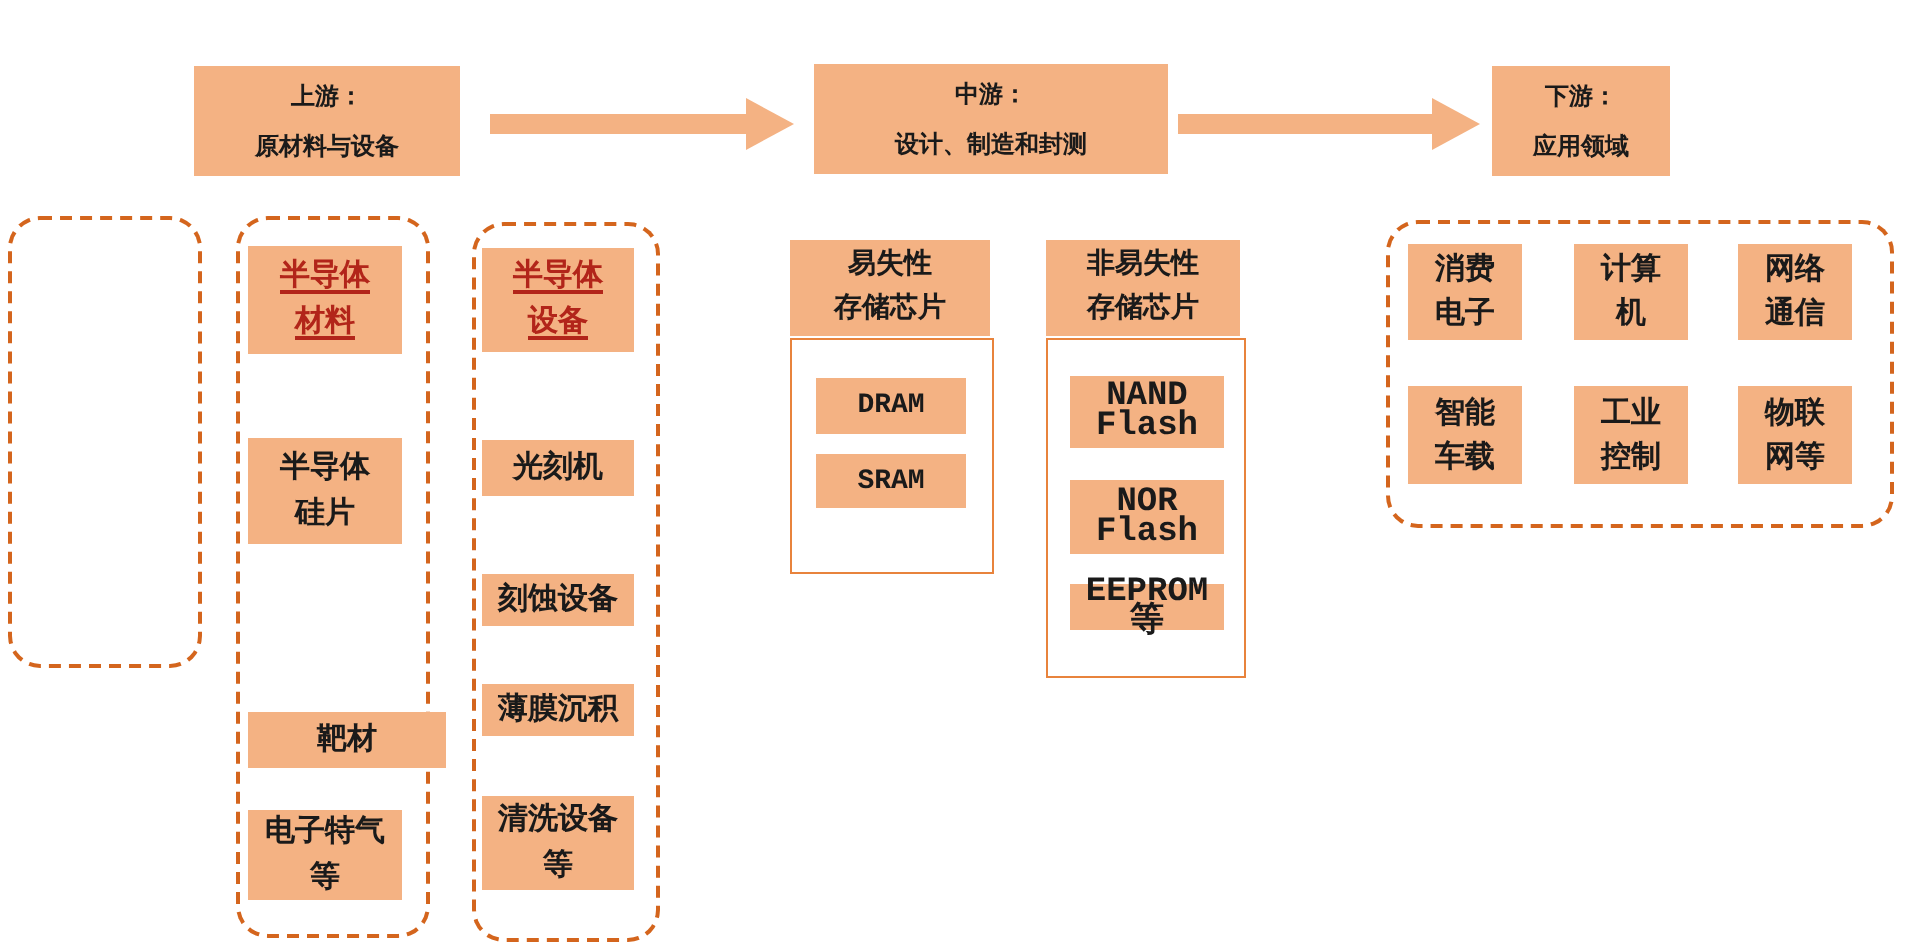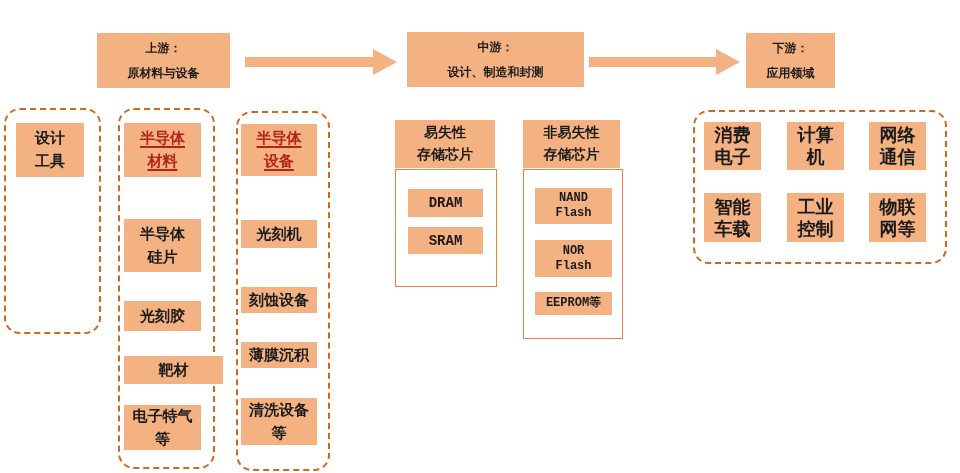--- a/index.html
+++ b/index.html
@@ -9,29 +9,29 @@
     color:var(--text);overflow:hidden;
   }
   .obox{
     position:absolute;background:var(--box_fill);
     display:flex;align-items:center;justify-content:center;
     text-align:center;font-weight:bold;white-space:pre-line;
     font-size:15px;line-height:23px;color:var(--text);
   }
   .stage{font-size:12px;line-height:25px;}
   .hdr{font-size:14px;line-height:22px;}
-  .grid{font-size:18px;line-height:22px;}
+  .grid{font-size:15px;line-height:22px;}
   .red-title{
     color:var(--red_text);
     text-decoration:underline;
     text-decoration-thickness:2px;
     text-underline-offset:3px;
   }
   .mono{font-family:"Liberation Mono","DejaVu Sans Mono",monospace;font-size:14px;line-height:16px;}
-  .sm{font-size:12px;line-height:15px;}
+  .sm{font-size:17px;line-height:15px;}
   .dashed{
     position:absolute;border:2px dashed var(--dashed_border);
     border-radius:16px;background:transparent;
   }
   .wbox{
     position:absolute;background:#ffffff;border:1px solid var(--panel_border);
   }
   .arrow{position:absolute;display:flex;align-items:center;}
   .arrow .shaft{flex:1;height:10px;background:var(--arrow);}
   .arrow .head{
@@ -59,29 +59,26 @@
 
   <div class="arrow" style="left:589px;top:49px;width:151px;height:26px">
     <div class="shaft"></div>
     <div class="head"></div>
   </div>
 
   <div class="obox stage" style="left:746px;top:33px;width:89px;height:55px">下游：
 应用领域</div>
 
   <div class="dashed" style="left:4px;top:108px;width:93px;height:222px"></div>
-  <div class="obox" style="left:16px;top:123px;width:68px;height:54px">设计
-工具</div>
 
   <div class="dashed" style="left:118px;top:108px;width:93px;height:357px"></div>
   <div class="obox red-title" style="left:124px;top:123px;width:77px;height:54px">半导体
 材料</div>
   <div class="obox" style="left:124px;top:219px;width:77px;height:53px">半导体
 硅片</div>
-  <div class="obox" style="left:124px;top:301px;width:77px;height:30px">光刻胶</div>
   <div class="obox" style="left:124px;top:356px;width:99px;height:28px">靶材</div>
   <div class="obox" style="left:124px;top:405px;width:77px;height:45px">电子特气
 等</div>
 
   <div class="dashed" style="left:236px;top:111px;width:90px;height:356px"></div>
   <div class="obox red-title" style="left:241px;top:124px;width:76px;height:52px">半导体
 设备</div>
   <div class="obox" style="left:241px;top:220px;width:76px;height:28px">光刻机</div>
   <div class="obox" style="left:241px;top:287px;width:76px;height:26px">刻蚀设备</div>
   <div class="obox" style="left:241px;top:342px;width:76px;height:26px">薄膜沉积</div>

